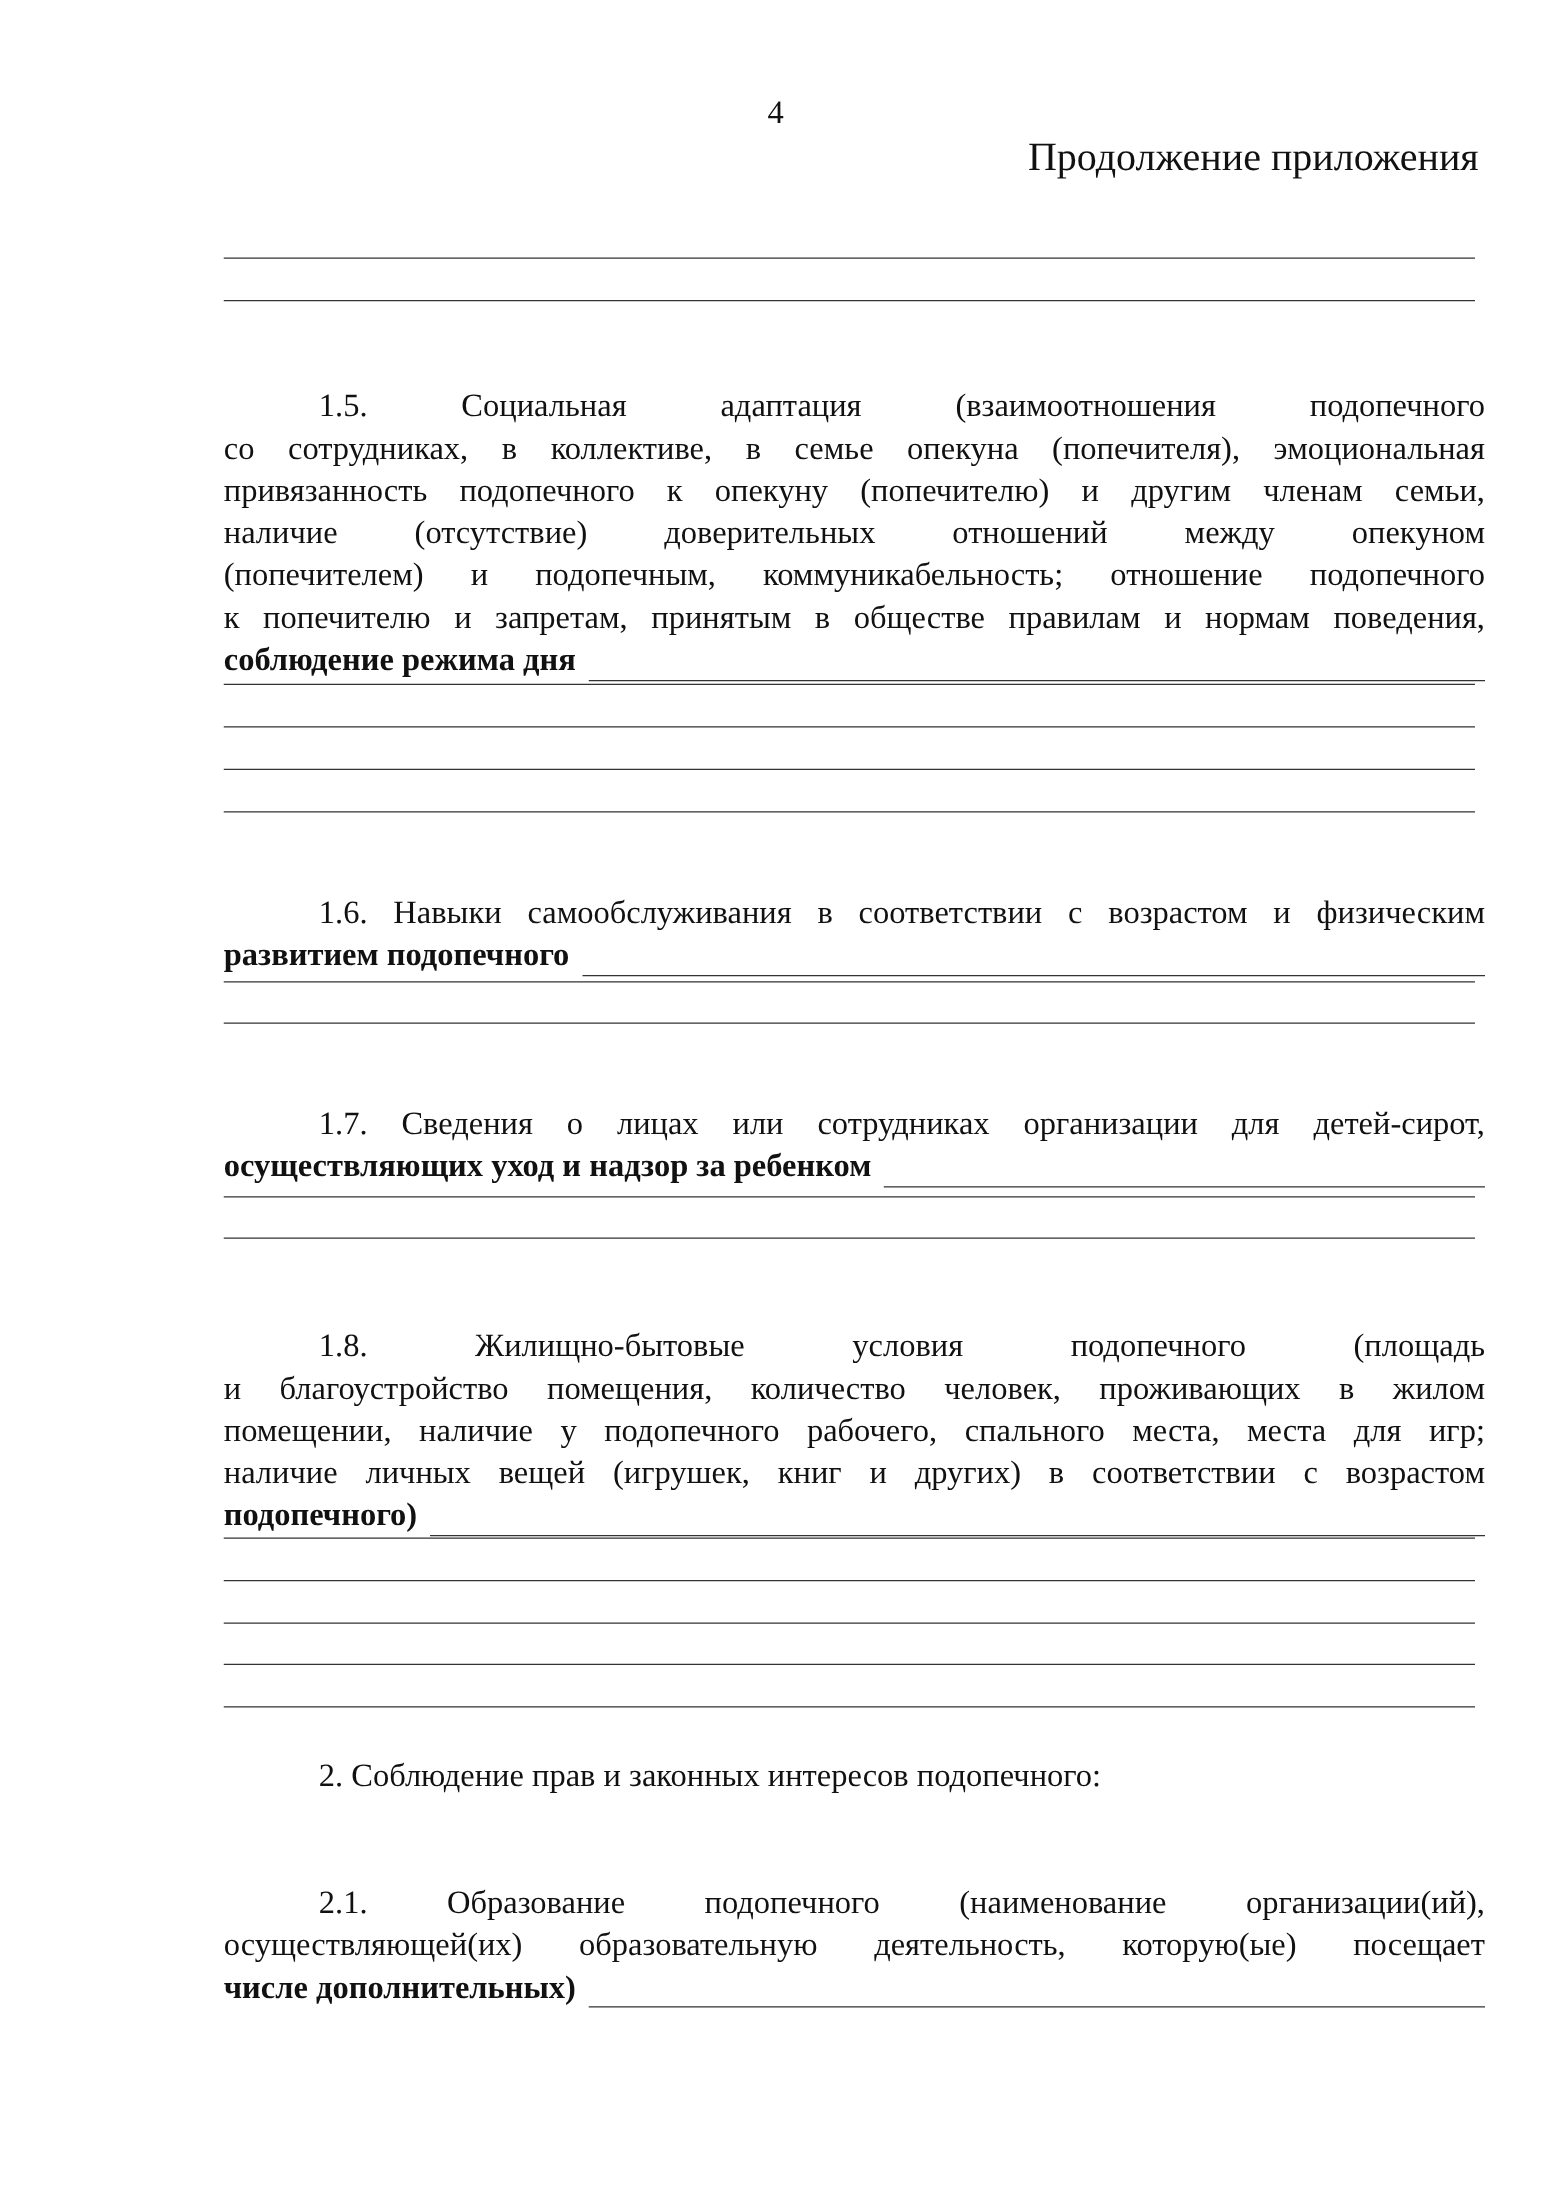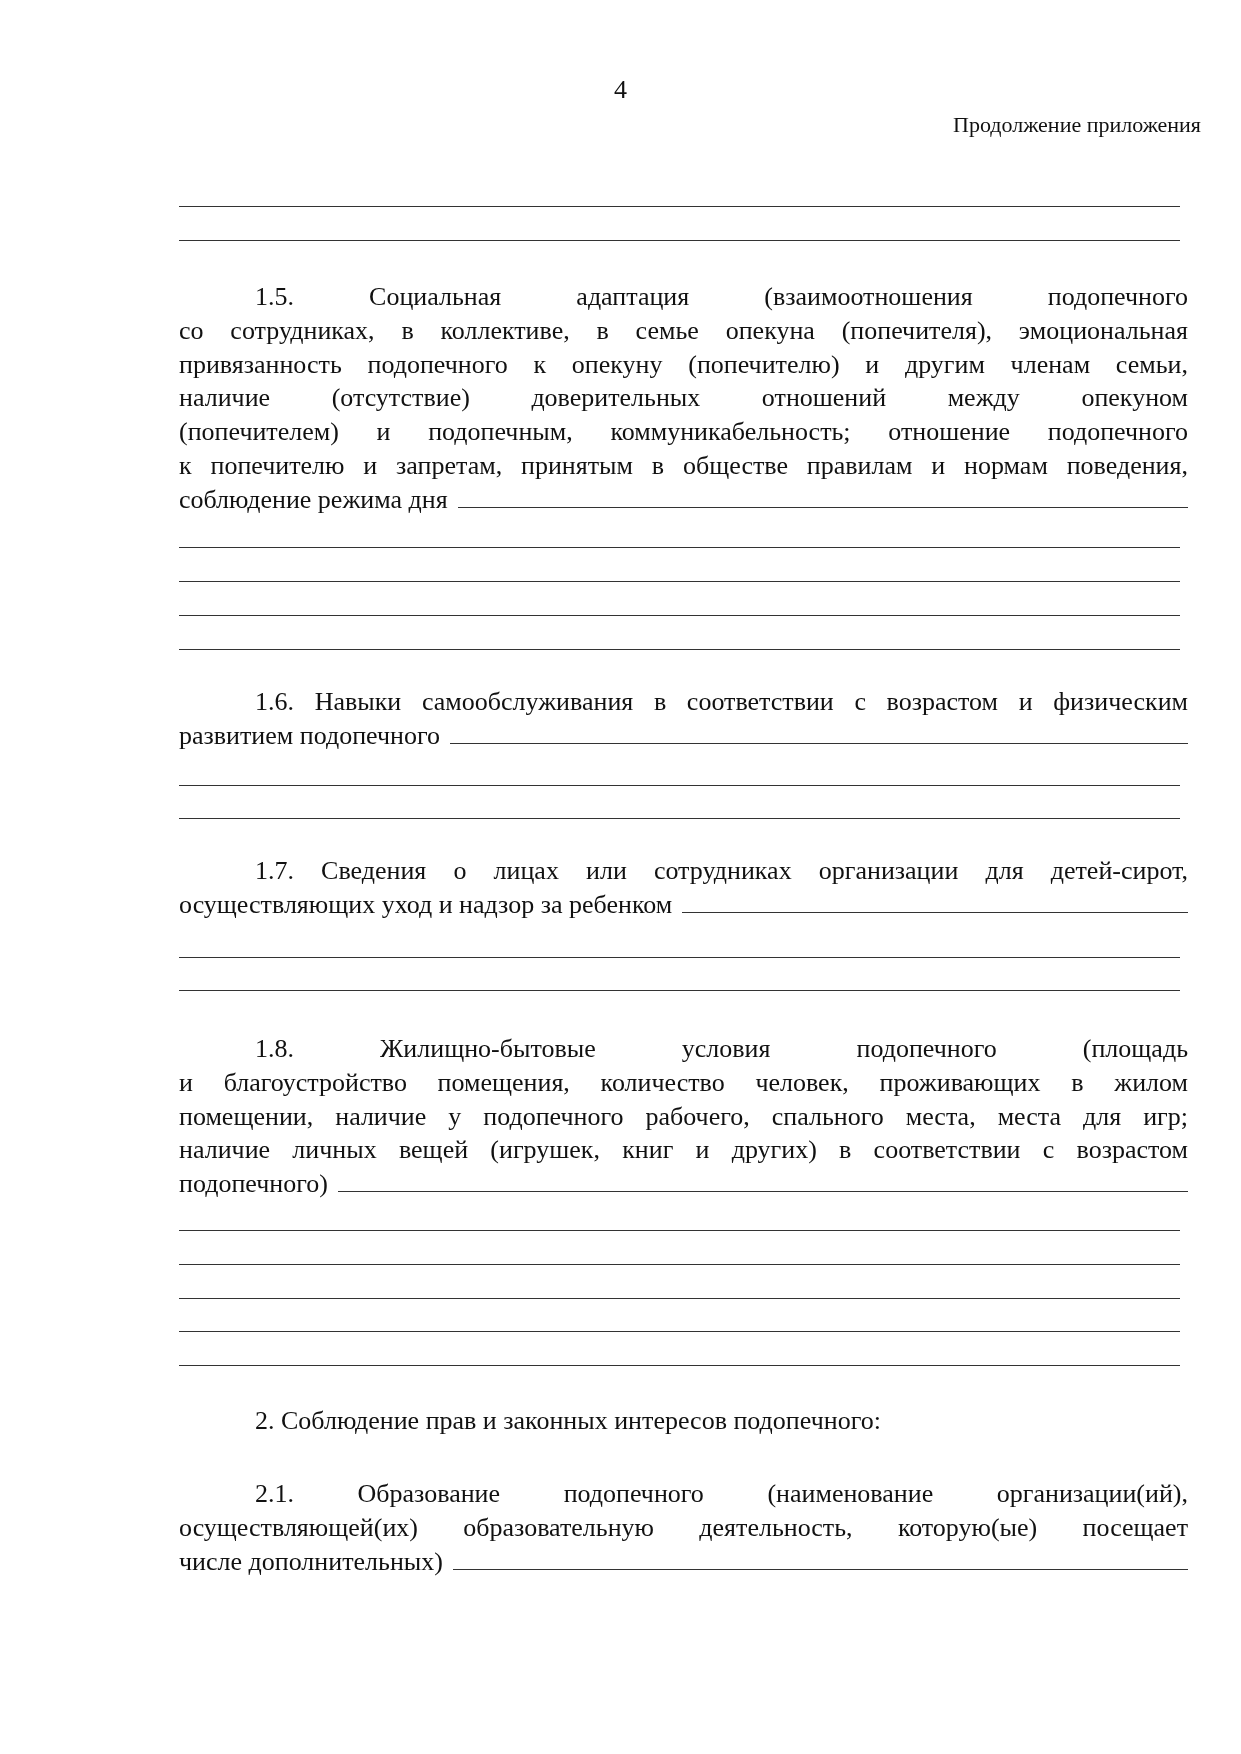--- a/index.html
+++ b/index.html
@@ -1,26 +1,26 @@
 <!DOCTYPE html>
 <html><head>
 <meta charset="utf-8">
 <style>
   html, body { margin:0; padding:0; background:#ffffff; }
   body { width:1241px; height:1754px; position:relative; overflow:hidden;
          font-family:"Liberation Serif", "DejaVu Serif", serif; color:#111; }
   .abs { position:absolute; }
   .page-num { left:0; width:1241px; top:74px; text-align:center; font-size:26px; line-height:32px; }
-  .cont { right:40px; top:109px; font-size:22px; line-height:32px; }
+  .cont { right:58px; top:109px; font-size:32px; line-height:32px; }
   .rule { position:absolute; left:179px; width:1001px; height:0; border-top:1.5px solid #333; }
   .para { position:absolute; left:179px; width:1009px; font-size:26px; line-height:33.8px;
           text-align:justify; text-align-last:auto; }
   .para .ln { display:block; text-align:justify; text-align-last:justify; height:33.8px; white-space:nowrap; overflow:visible; }
-  .para .ln.first { text-indent:76px; }
-  .para .ln.last { text-align-last:left; display:flex; align-items:flex-start; }
+  .para .ln.first { text-indent:76px;margin-top:28px; }
+  .para .ln.last { text-align-last:left; display:flex; align-items:flex-end;font-weight:bold; }
   .para .ln.last .fill { flex:1; border-bottom:1.5px solid #333; margin-left:10px; height:24px; }
   .heading2 { position:absolute; left:255px; font-size:26px; line-height:33.8px; }
 </style>
 </head>
 <body>
 
 <div class="abs page-num">4</div>
 <div class="abs cont">Продолжение приложения</div>
 
 <div class="rule" style="top:206px"></div>

